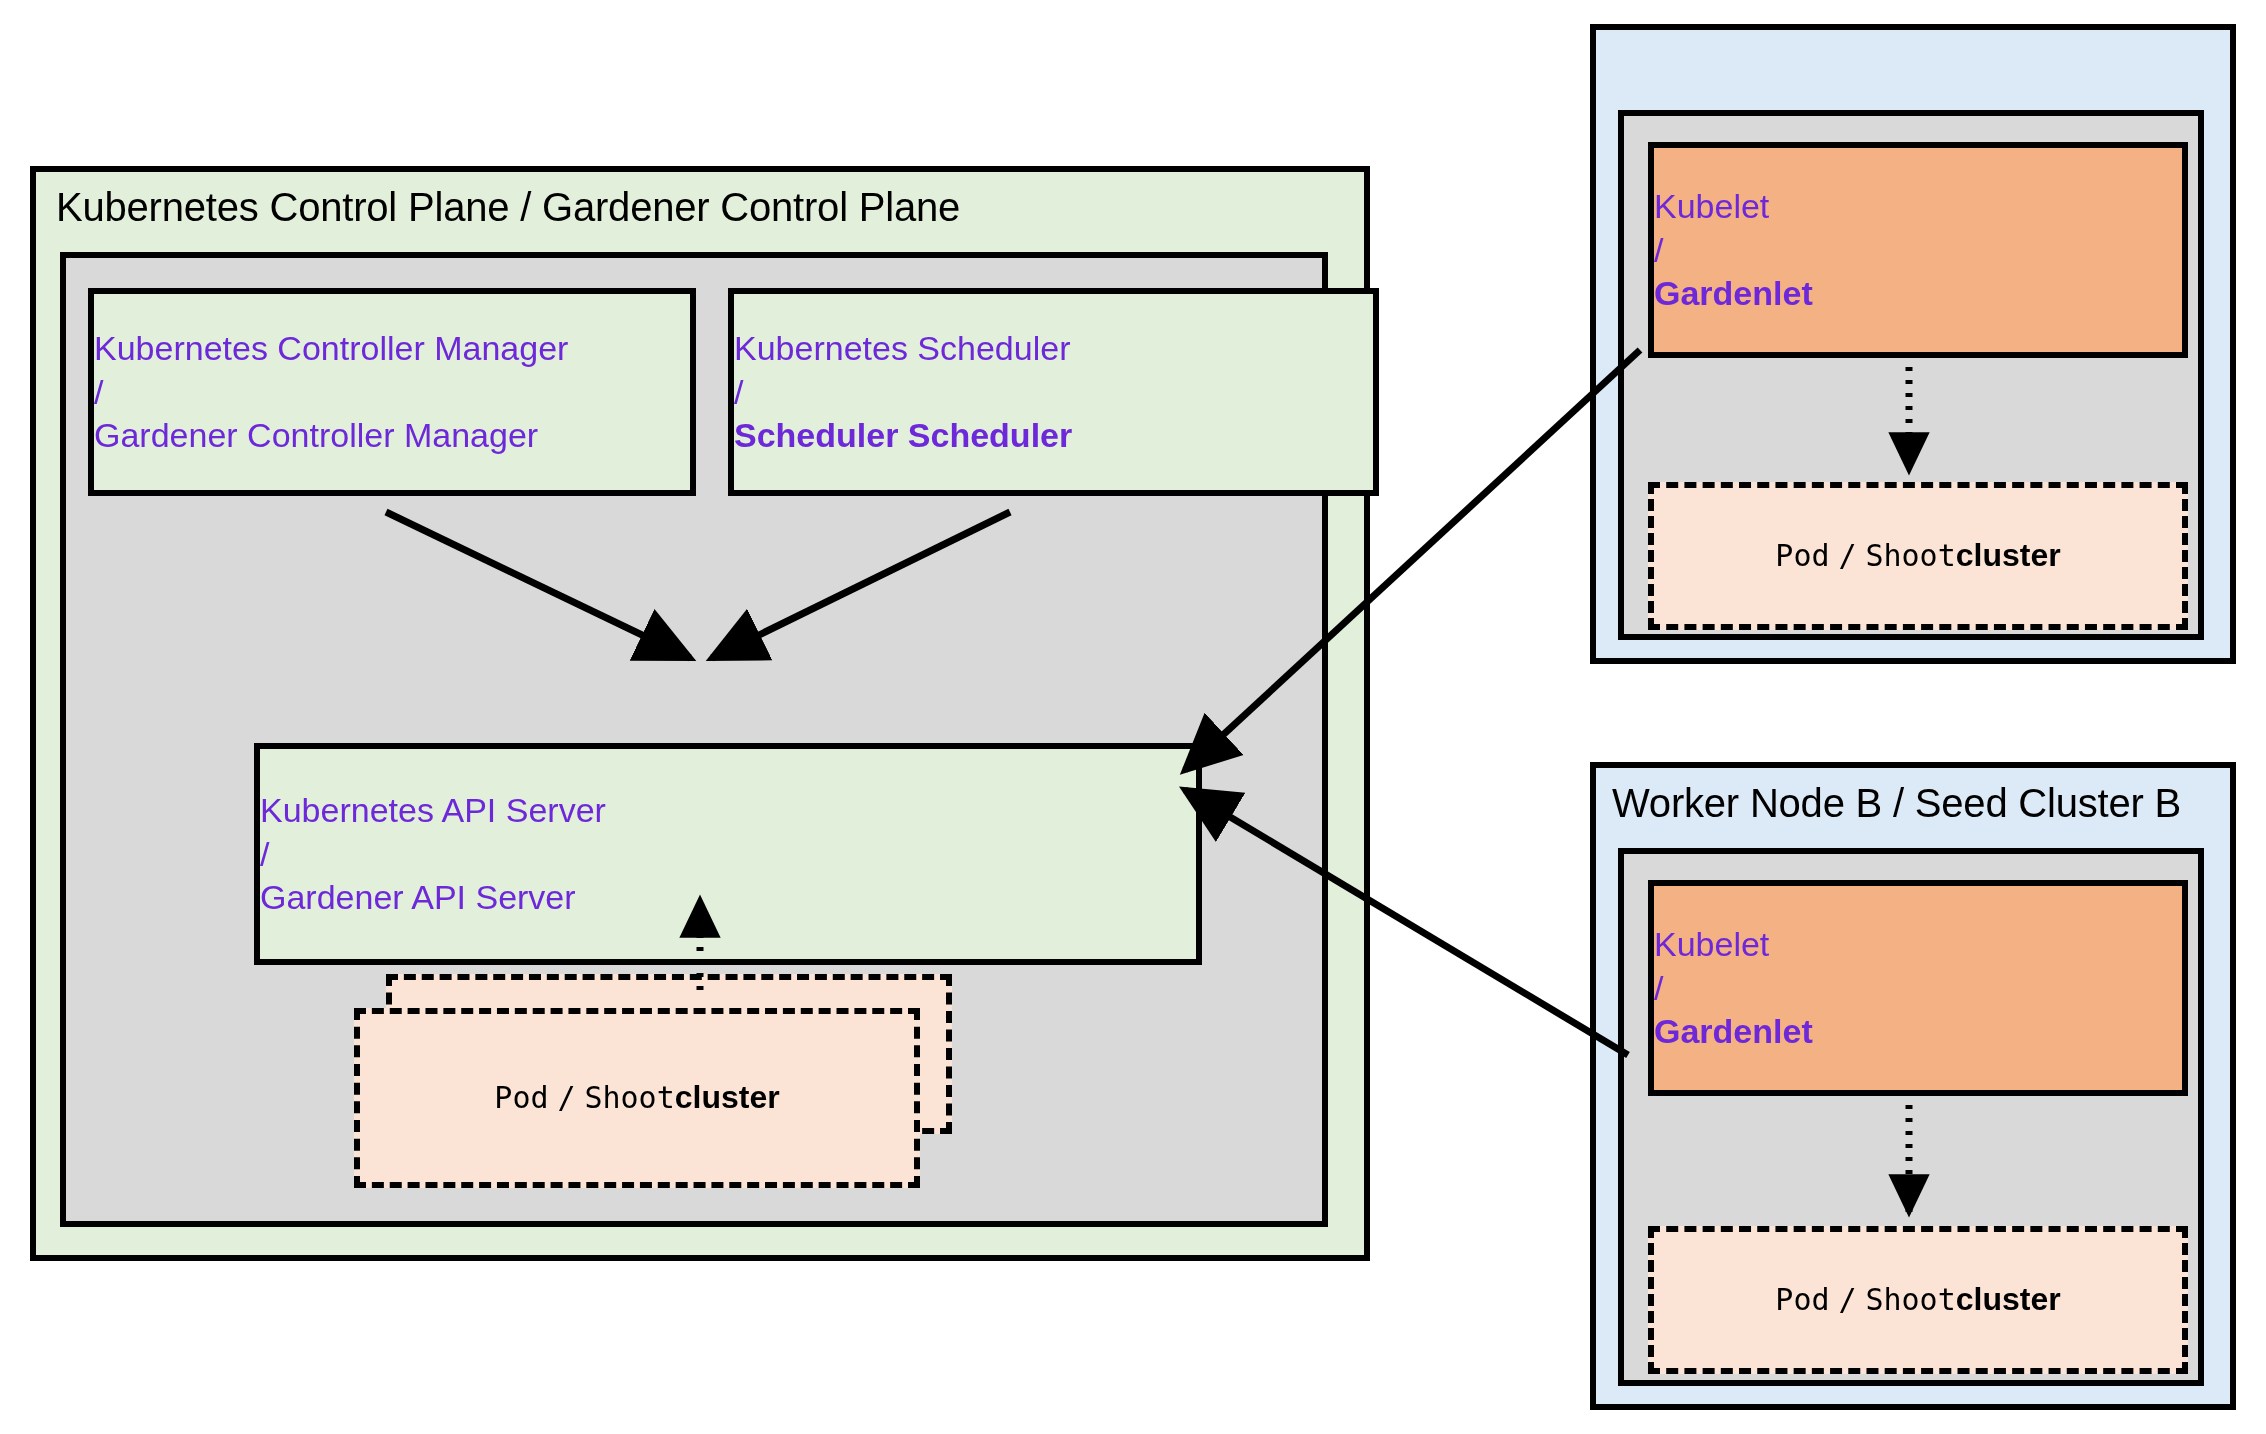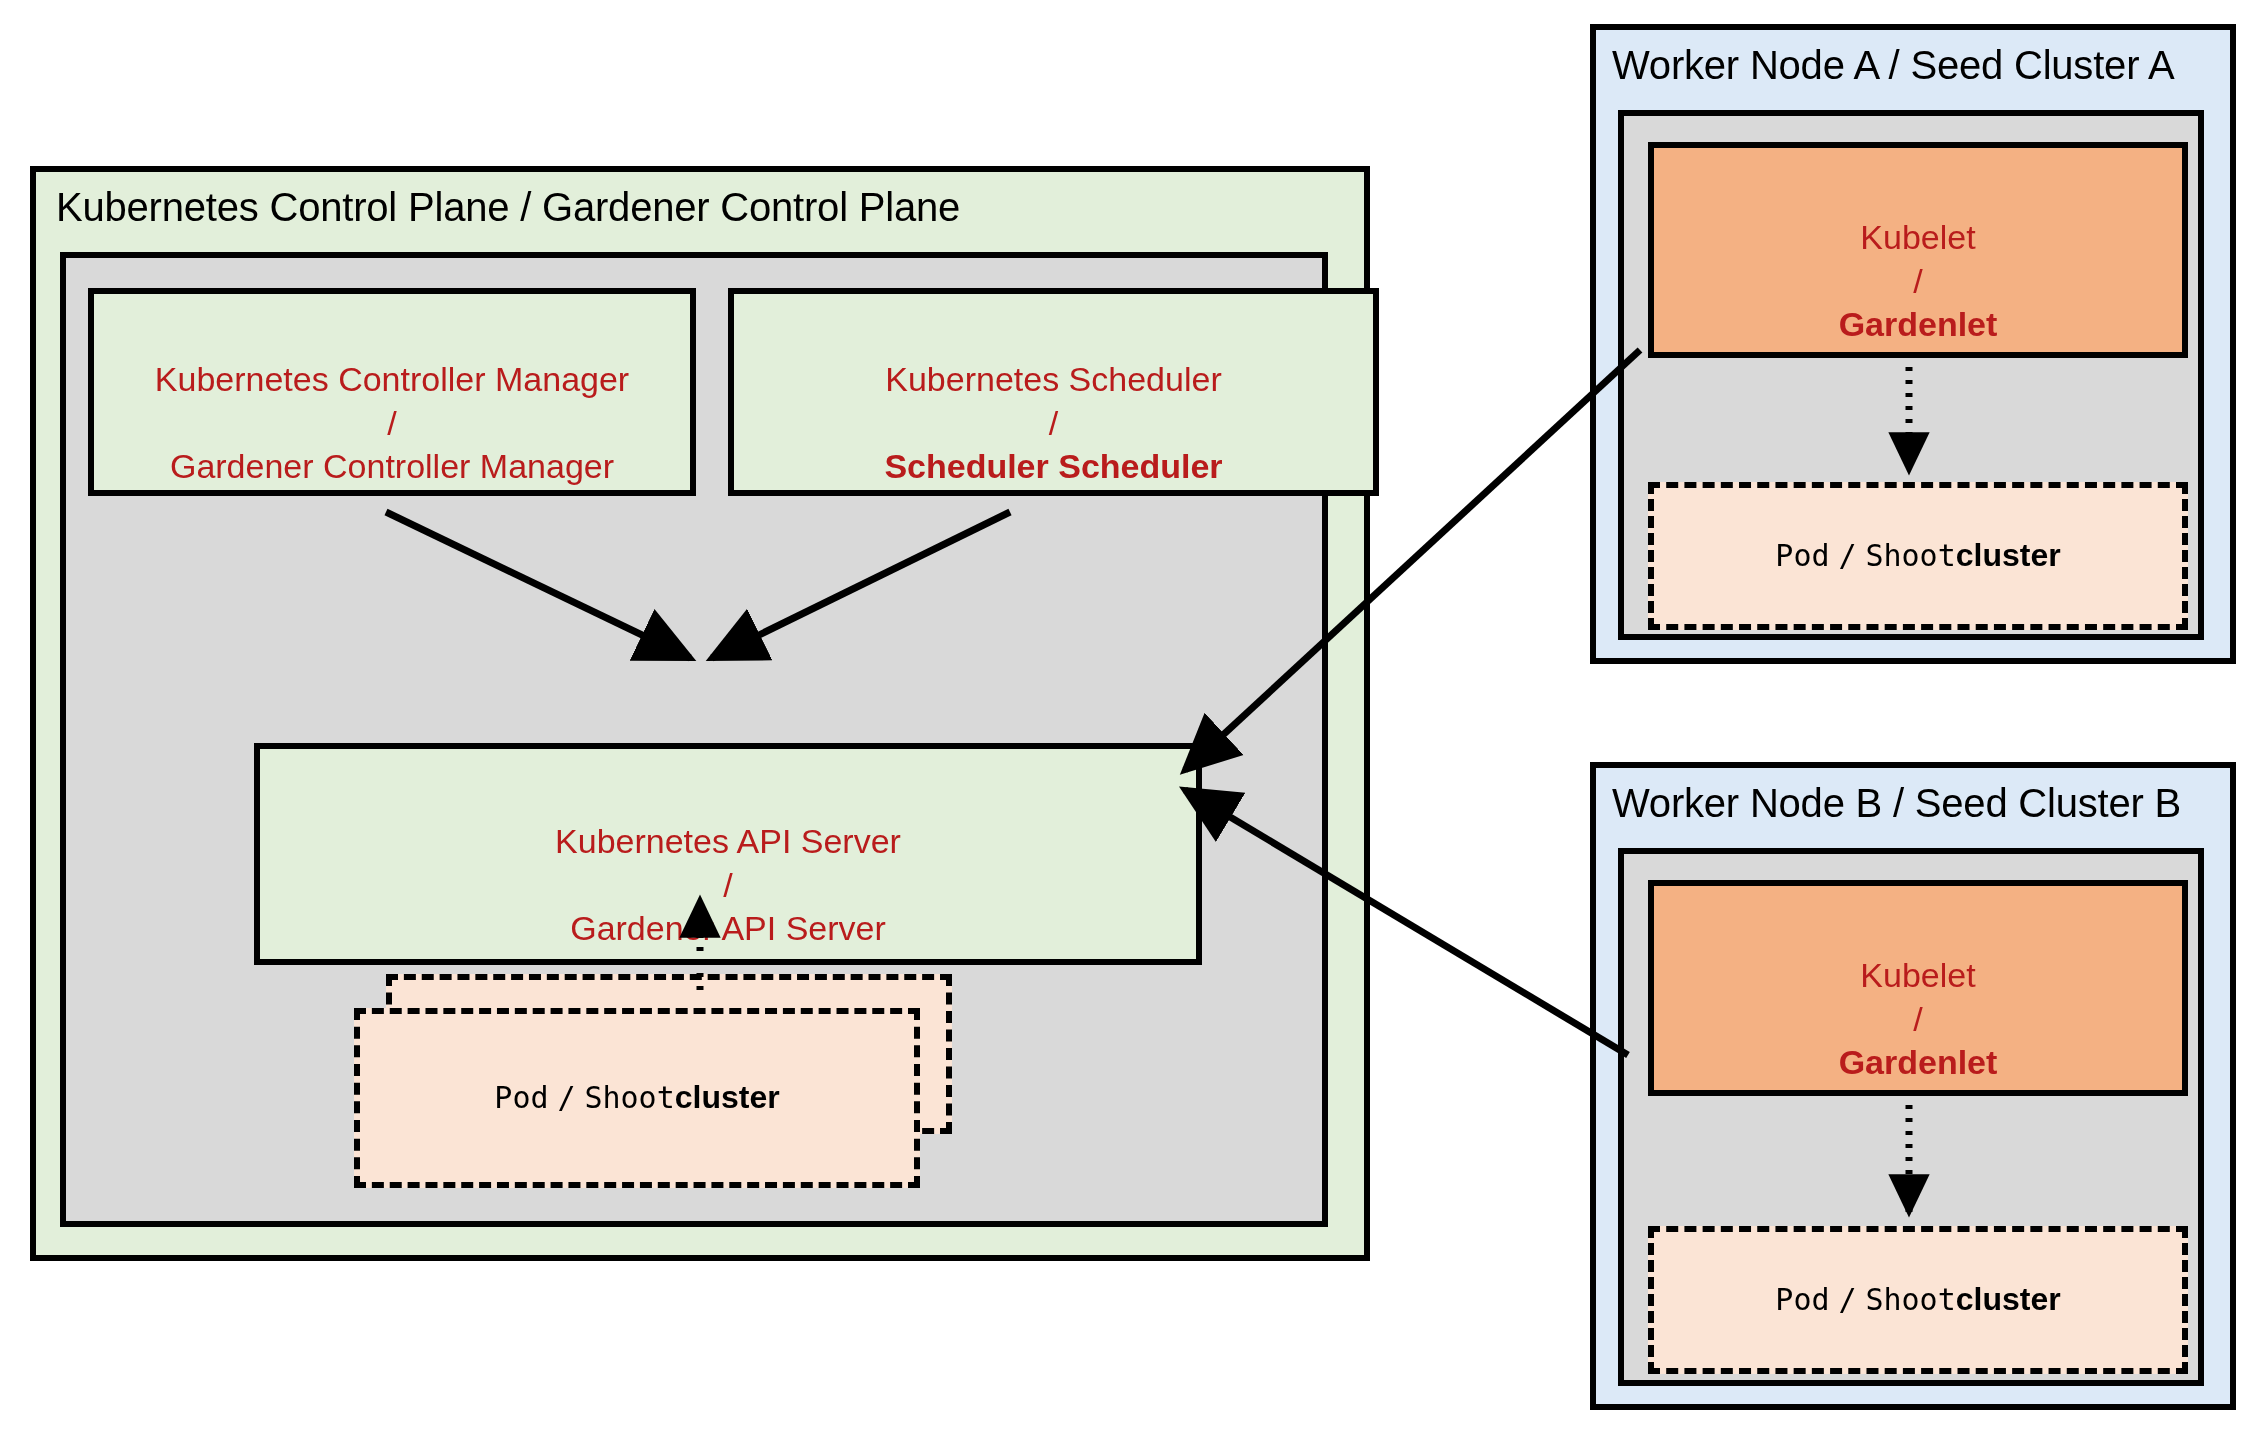--- a/index.html
+++ b/index.html
@@ -41,25 +41,23 @@
     color: #000;
   }
 
   
   .comp-text {
     position: absolute;
     left: 0;
     right: 0;
     top: 50%;
     transform: translateY(-50%);
-    text-align: center;
     font-size: 34px;
     line-height: 1.28;
-    color: #b91c1c;
-    margin-top: 31px;
+    color: #6d28d9;
   }
   .comp-text .ln { display: block; }
   .comp-text .b  { font-weight: bold; }
   .sep { display: block; font-size: 34px; }
 
   
   .pod {
     position: absolute;
     box-sizing: border-box;
     border: 6px dashed #000000;
@@ -137,21 +135,20 @@
           <span class="ln mono">/</span>
           <span class="ln"><span class="mono">Shoot</span><span class="bold-sans">cluster</span></span>
         </div>
       </div>
 
     </div>
   </div>
 
   <div class="box panel-blue" style="left:1590px; top:24px; width:646px; height:640px;">
 
-    <div class="panel-title" style="left:16px; top:14px;">Worker Node A / Seed Cluster A</div>
 
     <div class="box panel-gray" style="left:22px; top:80px; width:586px; height:530px;">
 
       <div class="box comp-orange" style="left:24px; top:26px; width:540px; height:216px;">
         <div class="comp-text">
           <span class="ln">Kubelet</span>
           <span class="sep">/</span>
           <span class="ln b">Gardenlet</span>
         </div>
       </div>

